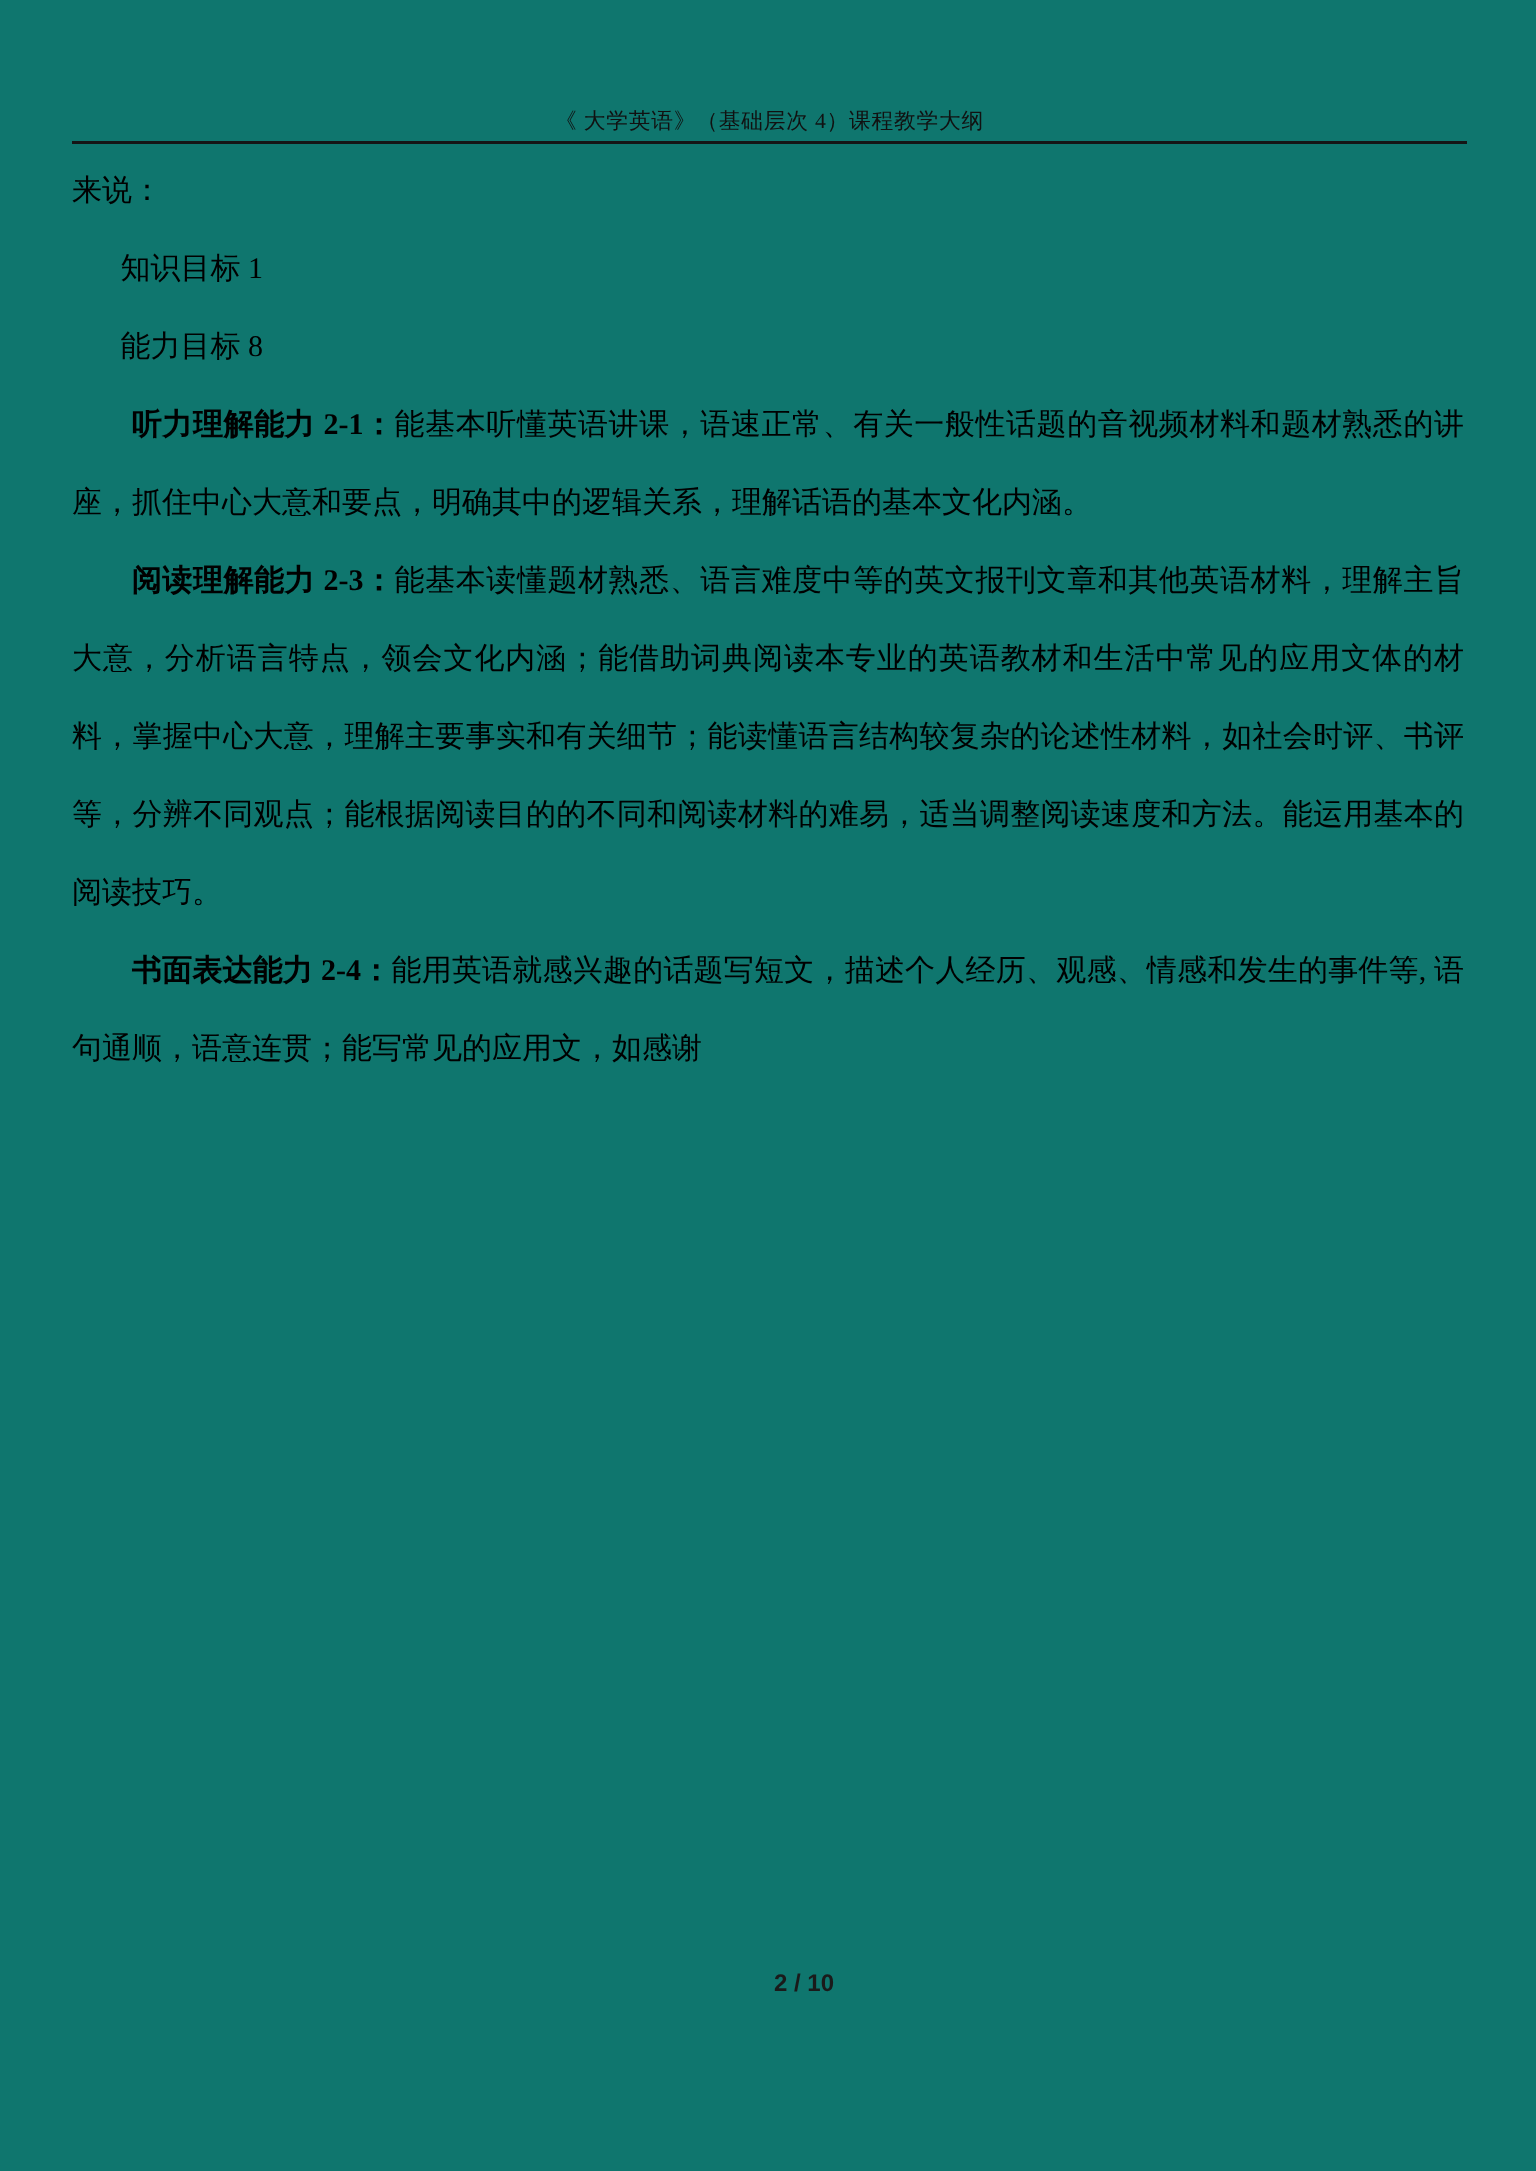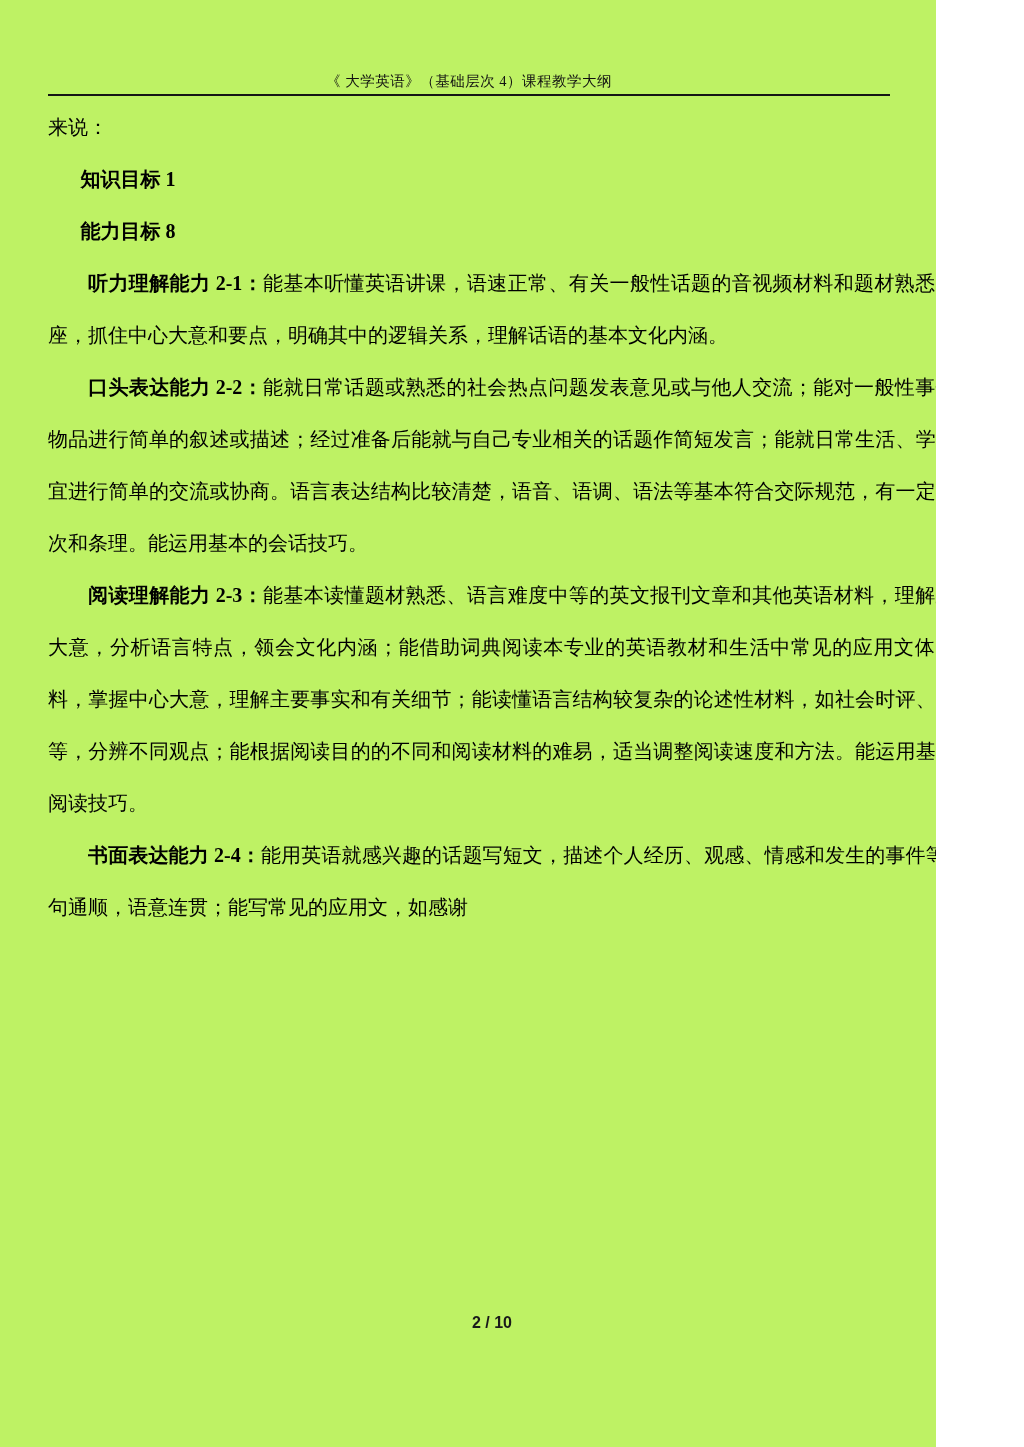--- a/index.html
+++ b/index.html
@@ -2,23 +2,23 @@
 <html lang="zh"><head>
 <meta charset="utf-8">
 <style>
   html, body {
     margin: 0;
     padding: 0;
     background: #ffffff;
   }
   .page {
     position: relative;
-    width: 936px;
+    width: 1024px;
     height: 1447px;
-    background: #bef264;
+    background: #0f766e;
     color: #000000;
     font-family: "Liberation Serif", "DejaVu Serif", serif;
     overflow: hidden;
   }
   .doc-header {
     position: absolute;
     top: 72px;
     left: 48px;
     right: 46px;
     text-align: center;
@@ -47,21 +47,21 @@
     color: #000000;
   }
   .doc-body p {
     margin: 0;
     padding: 0;
   }
   .para-continuation {
     text-indent: 0;
   }
   .para-heading {
-    font-weight: 700;
+    font-weight: 400;
     text-indent: 1.62em;
     text-align: left;
   }
   .para-body {
     text-indent: 2em;
   }
   .para-prefix {
     font-weight: 700;
   }
   .doc-footer {
@@ -92,21 +92,20 @@
     <p class="para-continuation">来说：</p>
 
     <p class="para-heading">知识目标 1</p>
 
 
 
     <p class="para-heading">能力目标 8</p>
 
     <p class="para-body"><span class="para-prefix">听力理解能力 2-1：</span><span>能基本听懂英语讲课，语速正常、有关一般性话题的音视频材料和题材熟悉的讲座，抓住中心大意和要点，明确其中的逻辑关系，理解话语的基本文化内涵。</span></p>
 
-    <p class="para-body"><span class="para-prefix">口头表达能力 2-2：</span><span>能就日常话题或熟悉的社会热点问题发表意见或与他人交流；能对一般性事件和物品进行简单的叙述或描述；经过准备后能就与自己专业相关的话题作简短发言；能就日常生活、学习事宜进行简单的交流或协商。语言表达结构比较清楚，语音、语调、语法等基本符合交际规范，有一定的层次和条理。能运用基本的会话技巧。</span></p>
 
     <p class="para-body"><span class="para-prefix">阅读理解能力 2-3：</span><span>能基本读懂题材熟悉、语言难度中等的英文报刊文章和其他英语材料，理解主旨大意，分析语言特点，领会文化内涵；能借助词典阅读本专业的英语教材和生活中常见的应用文体的材料，掌握中心大意，理解主要事实和有关细节；能读懂语言结构较复杂的论述性材料，如社会时评、书评等，分辨不同观点；能根据阅读目的的不同和阅读材料的难易，适当调整阅读速度和方法。能运用基本的阅读技巧。</span></p>
 
     <p class="para-body"><span class="para-prefix">书面表达能力 2-4：</span><span>能用英语就感兴趣的话题写短文，描述个人经历、观感、情感和发生的事件等, 语句通顺，语意连贯；能写常见的应用文，如感谢</span></p>
 
   </div>
 
   <div class="doc-footer">
     <span>2 / 10</span>
   </div>

